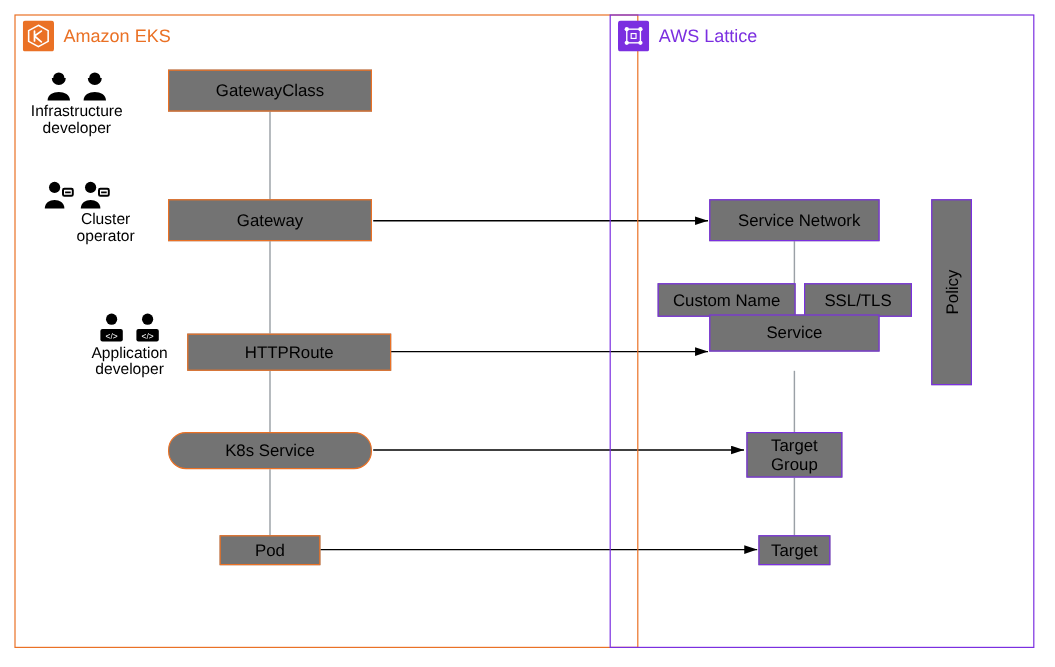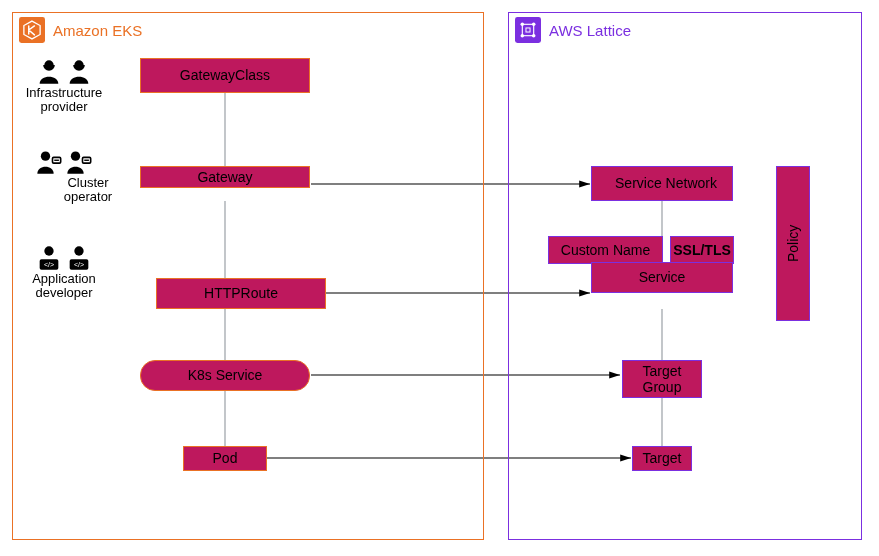--- a/index.html
+++ b/index.html
@@ -44,21 +44,21 @@
     display: flex; align-items: center; justify-content: center;
   }
   .node {
     position: absolute;
     border: 1px solid;
     box-sizing: border-box;
     display: flex;
     align-items: center;
     justify-content: center;
     text-align: center;
-    background: #be185d;
+    background: #737373;
     font-size: 14px;
     line-height: 1.15;
     padding: 2px 4px;
   }
   .policy {
     writing-mode: vertical-rl;
     transform: rotate(180deg);
   }
   .role {
     position: absolute;
@@ -100,21 +100,21 @@
     </g>
 
     <g stroke="#000" stroke-width="1.2" marker-end="url(#arrow)">
       <line x1="311" y1="184" x2="590" y2="184"></line>
       <line x1="311" y1="293" x2="590" y2="293"></line>
       <line x1="311" y1="375" x2="620" y2="375"></line>
       <line x1="267" y1="458" x2="631" y2="458"></line>
     </g>
   </svg>
 
-  <div class="container" style="left:12px; top:12px; width:472px; height:528px; border-color:#EA7125;">
+  <div class="container" style="left:12px; top:12px; width:520px; height:528px; border-color:#EA7125;">
     <div class="header" style="color:#EA7125;">
       <span class="icon">
         <svg viewBox="0 0 32 32" width="26" height="26">
           <rect x="0" y="0" width="32" height="32" rx="3" fill="#EA7125"></rect>
           <polygon points="16,5 26,10.5 26,21.5 16,27 6,21.5 6,10.5" fill="none" stroke="#fff" stroke-width="1.6"></polygon>
           <path d="M12 11 v10 M12 16 l7 -5 M12 16 l7 6" stroke="#fff" stroke-width="1.8" fill="none" stroke-linecap="round"></path>
         </svg>
       </span>
       <span>Amazon EKS</span>
     </div>
@@ -140,21 +140,21 @@
   <div class="role" style="left:14px; top:58px;">
     <div class="icons">
       <svg viewBox="0 0 24 24">
           <path fill="#000" d="M12 2a4 4 0 0 0-4 4h8a4 4 0 0 0-4-4zM7 6a5 5 0 1 0 10 0H7zm-3 16c0-4 4-6 8-6s8 2 8 6v0H4z"></path>
         </svg>
       <svg viewBox="0 0 24 24">
           <path fill="#000" d="M12 2a4 4 0 0 0-4 4h8a4 4 0 0 0-4-4zM7 6a5 5 0 1 0 10 0H7zm-3 16c0-4 4-6 8-6s8 2 8 6v0H4z"></path>
         </svg>
     </div>
     <div style="white-space:pre-line;">Infrastructure
-provider</div>
+developer</div>
   </div>
 
   <div class="role" style="left:14px; top:148px;">
     <div class="icons">
       <svg viewBox="0 0 24 24">
           <circle cx="9" cy="7" r="4" fill="#000"></circle>
           <path fill="#000" d="M2 22c0-4 3.5-6 7-6s7 2 7 6H2z"></path>
           <rect x="15" y="8" width="7" height="5" rx="1" fill="none" stroke="#000" stroke-width="1.4"></rect>
           <line x1="16.5" y1="10.5" x2="20.5" y2="10.5" stroke="#000" stroke-width="1.2"></line>
         </svg>
@@ -162,52 +162,52 @@
           <circle cx="9" cy="7" r="4" fill="#000"></circle>
           <path fill="#000" d="M2 22c0-4 3.5-6 7-6s7 2 7 6H2z"></path>
           <rect x="15" y="8" width="7" height="5" rx="1" fill="none" stroke="#000" stroke-width="1.4"></rect>
           <line x1="16.5" y1="10.5" x2="20.5" y2="10.5" stroke="#000" stroke-width="1.2"></line>
         </svg>
     </div>
     <div style="white-space:pre-line;margin-left:48px;">Cluster
 operator</div>
   </div>
 
-  <div class="role" style="left:14px; top:244px;">
+  <div class="role" style="left:14px; top:259px;padding-left:44px;">
     <div class="icons">
       <svg viewBox="0 0 24 24">
           <circle cx="12" cy="6" r="4" fill="#000"></circle>
           <rect x="4" y="13" width="16" height="9" rx="1.5" fill="#000"></rect>
           <text x="12" y="20" text-anchor="middle" font-size="6" fill="#fff">&lt;/&gt;</text>
         </svg>
       <svg viewBox="0 0 24 24">
           <circle cx="12" cy="6" r="4" fill="#000"></circle>
           <rect x="4" y="13" width="16" height="9" rx="1.5" fill="#000"></rect>
           <text x="12" y="20" text-anchor="middle" font-size="6" fill="#fff">&lt;/&gt;</text>
         </svg>
     </div>
     <div style="white-space:pre-line;">Application
 developer</div>
   </div>
 
   <div class="node" style="left:140px; top:58px; width:170px; height:35px; border-color:#EA7125;">GatewayClass</div>
 
-  <div class="node" style="left:140px; top:166px; width:170px; height:22px; border-color:#EA7125;">Gateway</div>
+  <div class="node" style="left:140px; top:166px; width:170px; height:35px; border-color:#EA7125;">Gateway</div>
 
   <div class="node" style="left:140px; top:278px; width:170px; height:31px; border-color:#EA7125;margin-left:16px;">HTTPRoute</div>
 
   <div class="node" style="left:140px; top:360px; width:170px; height:31px; border-color:#EA7125;border-radius:15px;">K8s Service</div>
 
   <div class="node" style="left:183px; top:446px; width:84px; height:25px; border-color:#EA7125;">Pod</div>
 
   <div class="node" style="left:591px; top:166px; width:142px; height:35px; border-color:#7B2FE0;padding-left:12px;">Service Network</div>
 
   <div class="node" style="left:548px; top:236px; width:115px; height:28px; border-color:#7B2FE0;">Custom Name</div>
 
-  <div class="node" style="left:670px; top:236px; width:64px; height:28px; border-color:#7B2FE0;font-weight:bold;">SSL/TLS</div>
+  <div class="node" style="left:670px; top:236px; width:90px; height:28px; border-color:#7B2FE0;">SSL/TLS</div>
 
   <div class="node" style="left:591px; top:262px; width:142px; height:31px; border-color:#7B2FE0;">Service</div>
 
   <div class="node" style="left:622px; top:360px; width:80px; height:38px; border-color:#7B2FE0; white-space:pre-line;">Target
 Group</div>
 
   <div class="node" style="left:632px; top:446px; width:60px; height:25px; border-color:#7B2FE0;">Target</div>
 
   <div class="node policy" style="left:776px; top:166px; width:34px; height:155px; border-color:#7B2FE0;">Policy</div>
 

